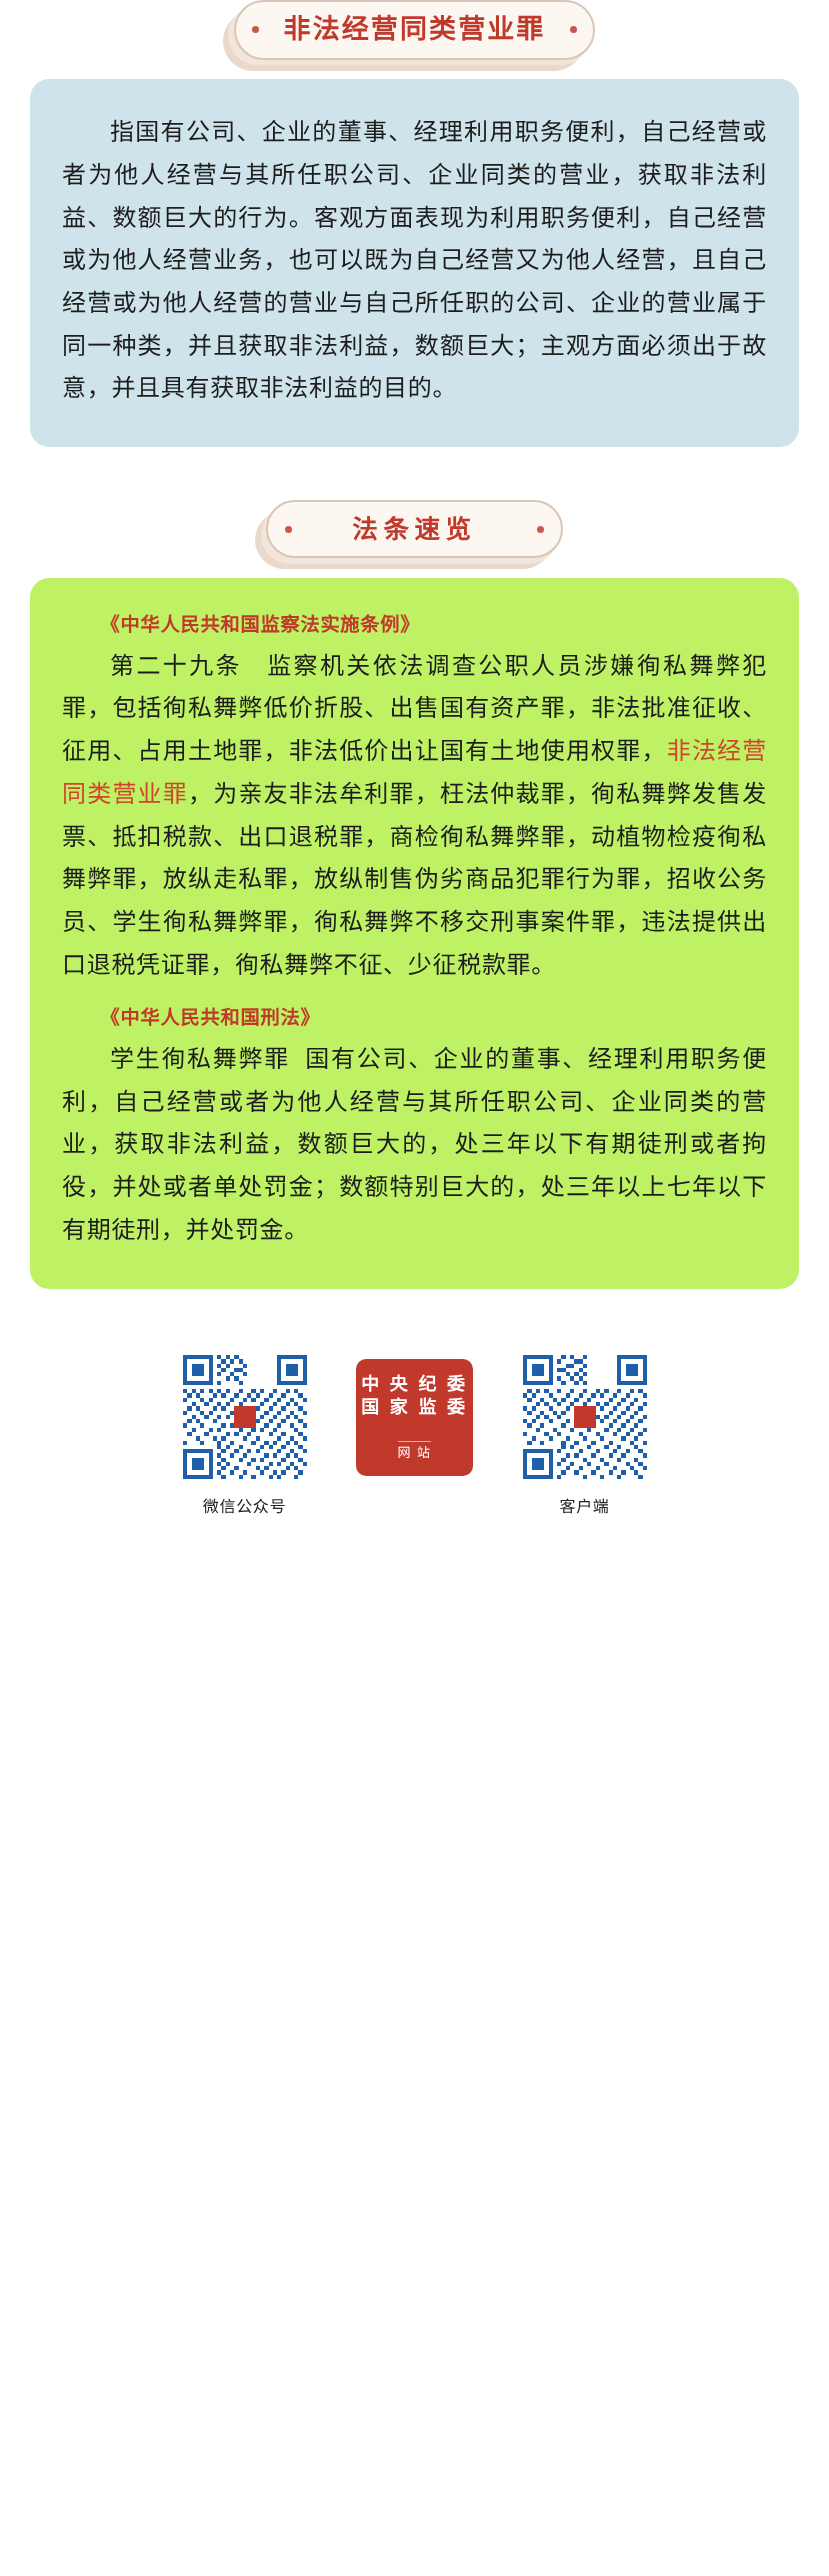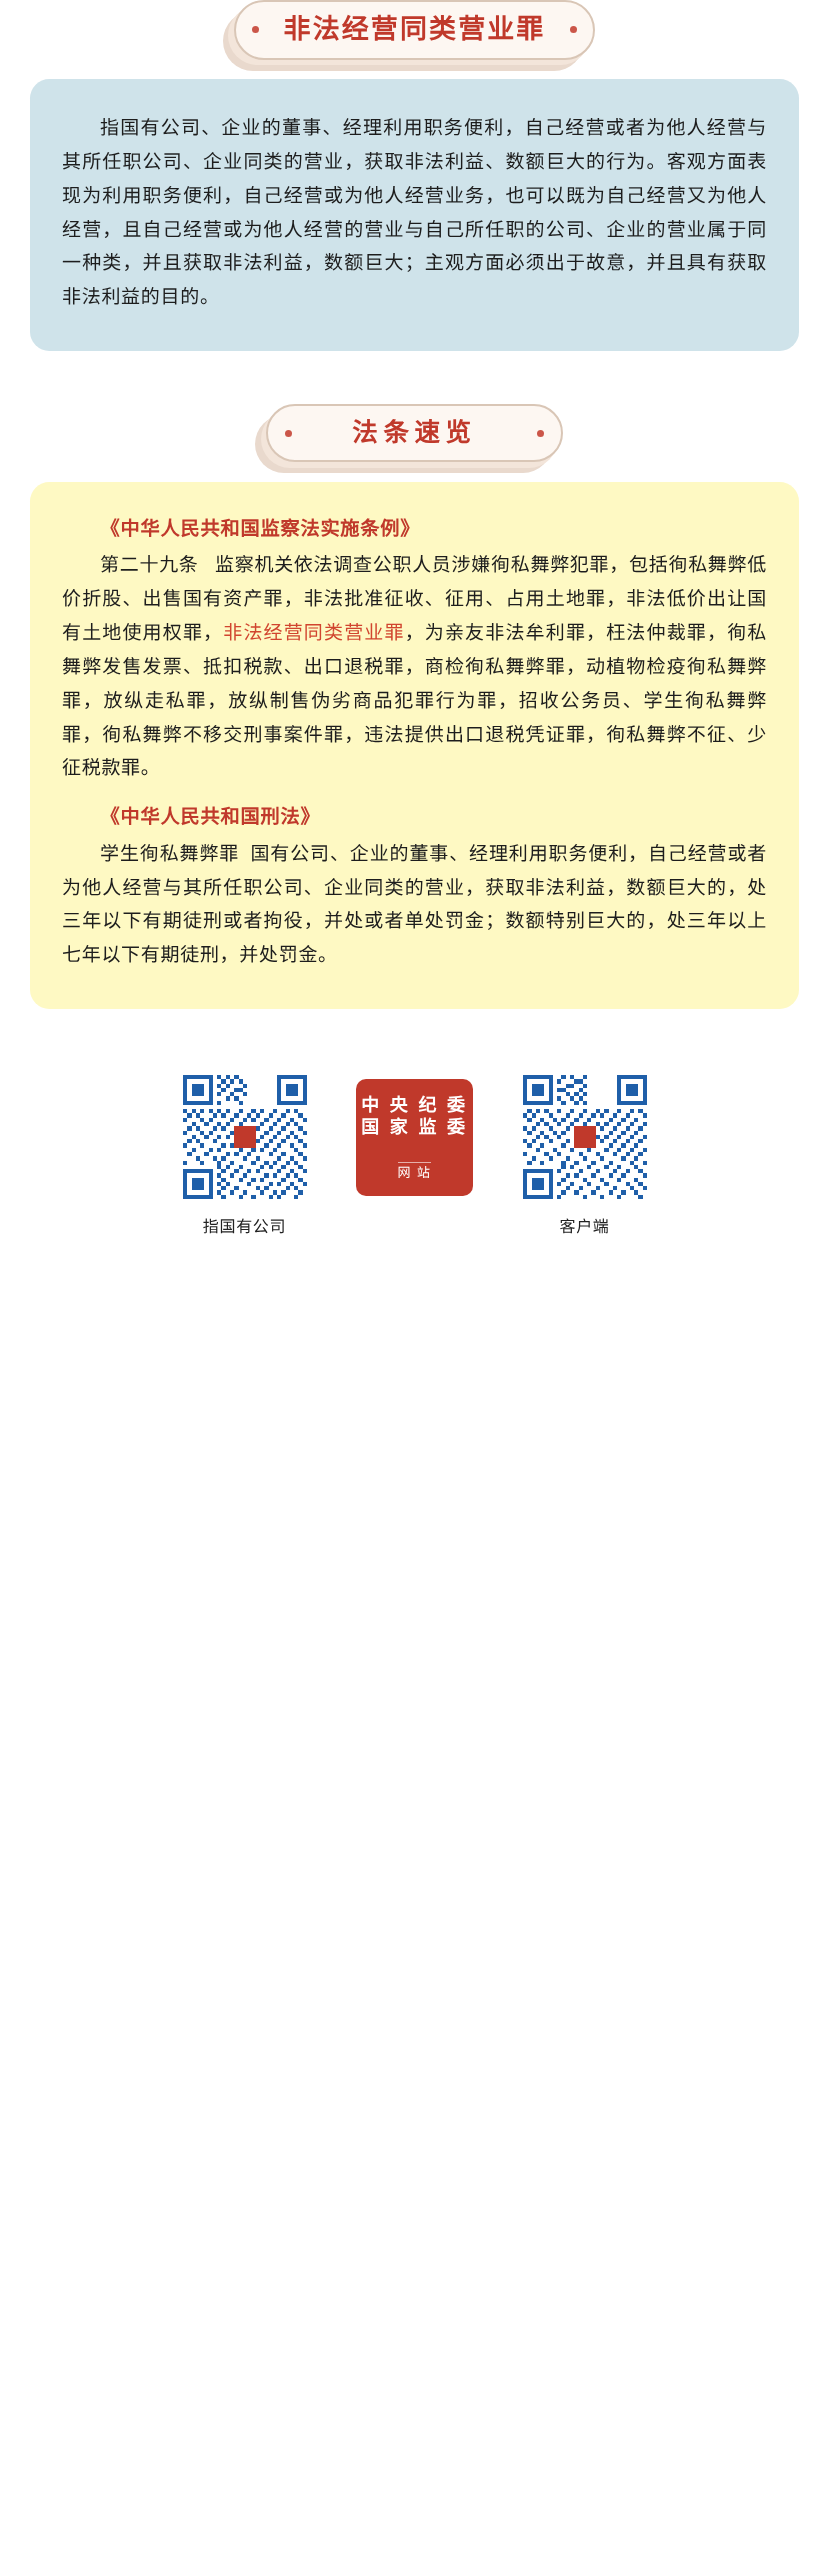--- a/index.html
+++ b/index.html
@@ -90,24 +90,24 @@
   }
 
   
   .card {
     margin: 19.3px 30px 0 30px;
     border-radius: 19.3px;
     padding: 32px 32px 37px 32px;
     box-sizing: border-box;
   }
   .card.blue  { background: #cfe3ea; }
-  .card.pink  { background: #fef9c3; }
+  .card.pink  { background: #bef264; }
 
   .para {
-    font-size: 19px;
+    font-size: 24px;
     line-height: 1.78;
     text-align: justify;
     text-justify: inter-ideograph;
     text-indent: 2em;
     letter-spacing: 0.7px;
     color: #1d1d1d;
     margin: 0;
   }
 
   .law-title {
@@ -446,21 +446,21 @@
             <rect x="9" y="28" width="1" height="1"></rect>
               <rect x="13" y="28" width="1" height="1"></rect>
               <rect x="16" y="28" width="1" height="1"></rect>
             <rect x="20" y="28" width="1" height="1"></rect>
               <rect x="22" y="28" width="1" height="1"></rect>
               <rect x="26" y="28" width="1" height="1"></rect>
           </g>
           <rect x="12" y="12" width="5" height="5" fill="#c0392b"></rect>
         </svg>
       </div>
-      <div class="qr-caption">指国有公司</div>
+      <div class="qr-caption">微信公众号</div>
     </div>
 
     <div class="qr-item">
       <div class="center-logo">
         <span>中 央 纪 委</span>
         <span>国 家 监 委</span>
         <span class="sub">网 站</span>
       </div>
     </div>
 

